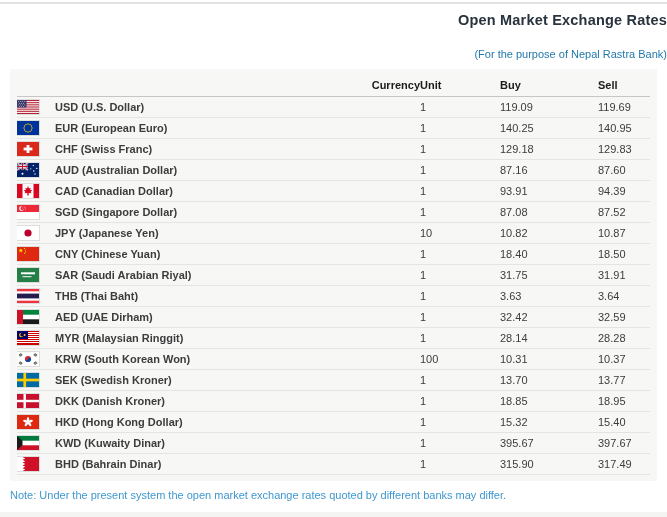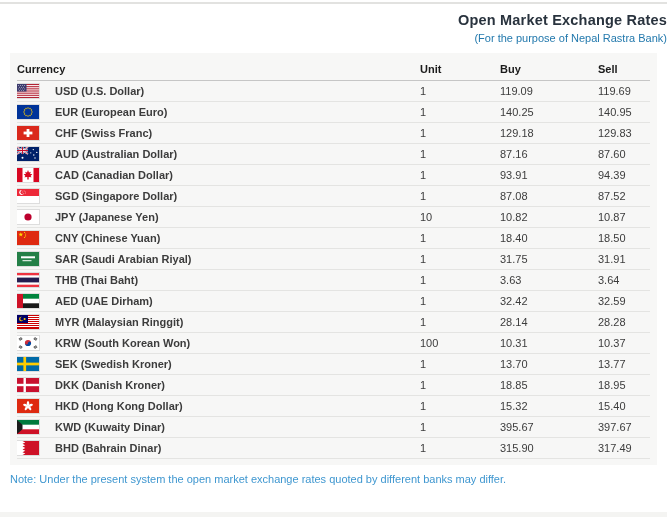--- a/index.html
+++ b/index.html
@@ -8,41 +8,41 @@
     background:#ffffff;
     font-family:"Liberation Sans","DejaVu Sans",sans-serif;
     -webkit-font-smoothing:antialiased;
   }
   .top-rule{height:2px;background:#e2e2e0;margin-top:2px;}
   .page-header{padding:8px 0 0 5px;text-align:right;}
   .page-title{
     font-size:14.5px;font-weight:bold;color:#29333e;letter-spacing:.2px;
   }
   .page-subtitle{
-    margin-top:4px;font-size:11px;color:#2379ad;
+    margin-top:20px;font-size:11px;color:#2379ad;
   }
   .rates-container{
     margin:9px 10px 0 10px;
     background:#f7f7f6;
     padding:4px 7px 6px 7px;
     box-sizing:border-box;
   }
   table.rates{
     width:100%;border-collapse:collapse;table-layout:fixed;
   }
   col.c-currency{width:403px;}
   col.c-unit{width:80px;}
   col.c-buy{width:98px;}
   col.c-sell{width:52px;}
   tr.head-row th{
     text-align:left;font-size:11px;font-weight:bold;color:#1b1b1b;
     height:23px;padding:0;vertical-align:middle;
     border-bottom:1px solid #c6c6c6;
   }
-  tr.head-row th.first{padding-left:0px;}
+  tr.head-row th.first{padding-left:0px;text-align:right;}
   tr.data-row td{
     height:20px;padding:0;vertical-align:middle;
     font-size:11px;color:#3c3c3c;
     border-bottom:1px solid #e4e4e2;
     white-space:nowrap;overflow:hidden;
   }
   .flag{
     display:inline-block;width:22px;height:14px;vertical-align:middle;
     box-shadow:0 0 0 1px rgba(0,0,0,0.10);
     line-height:0;

